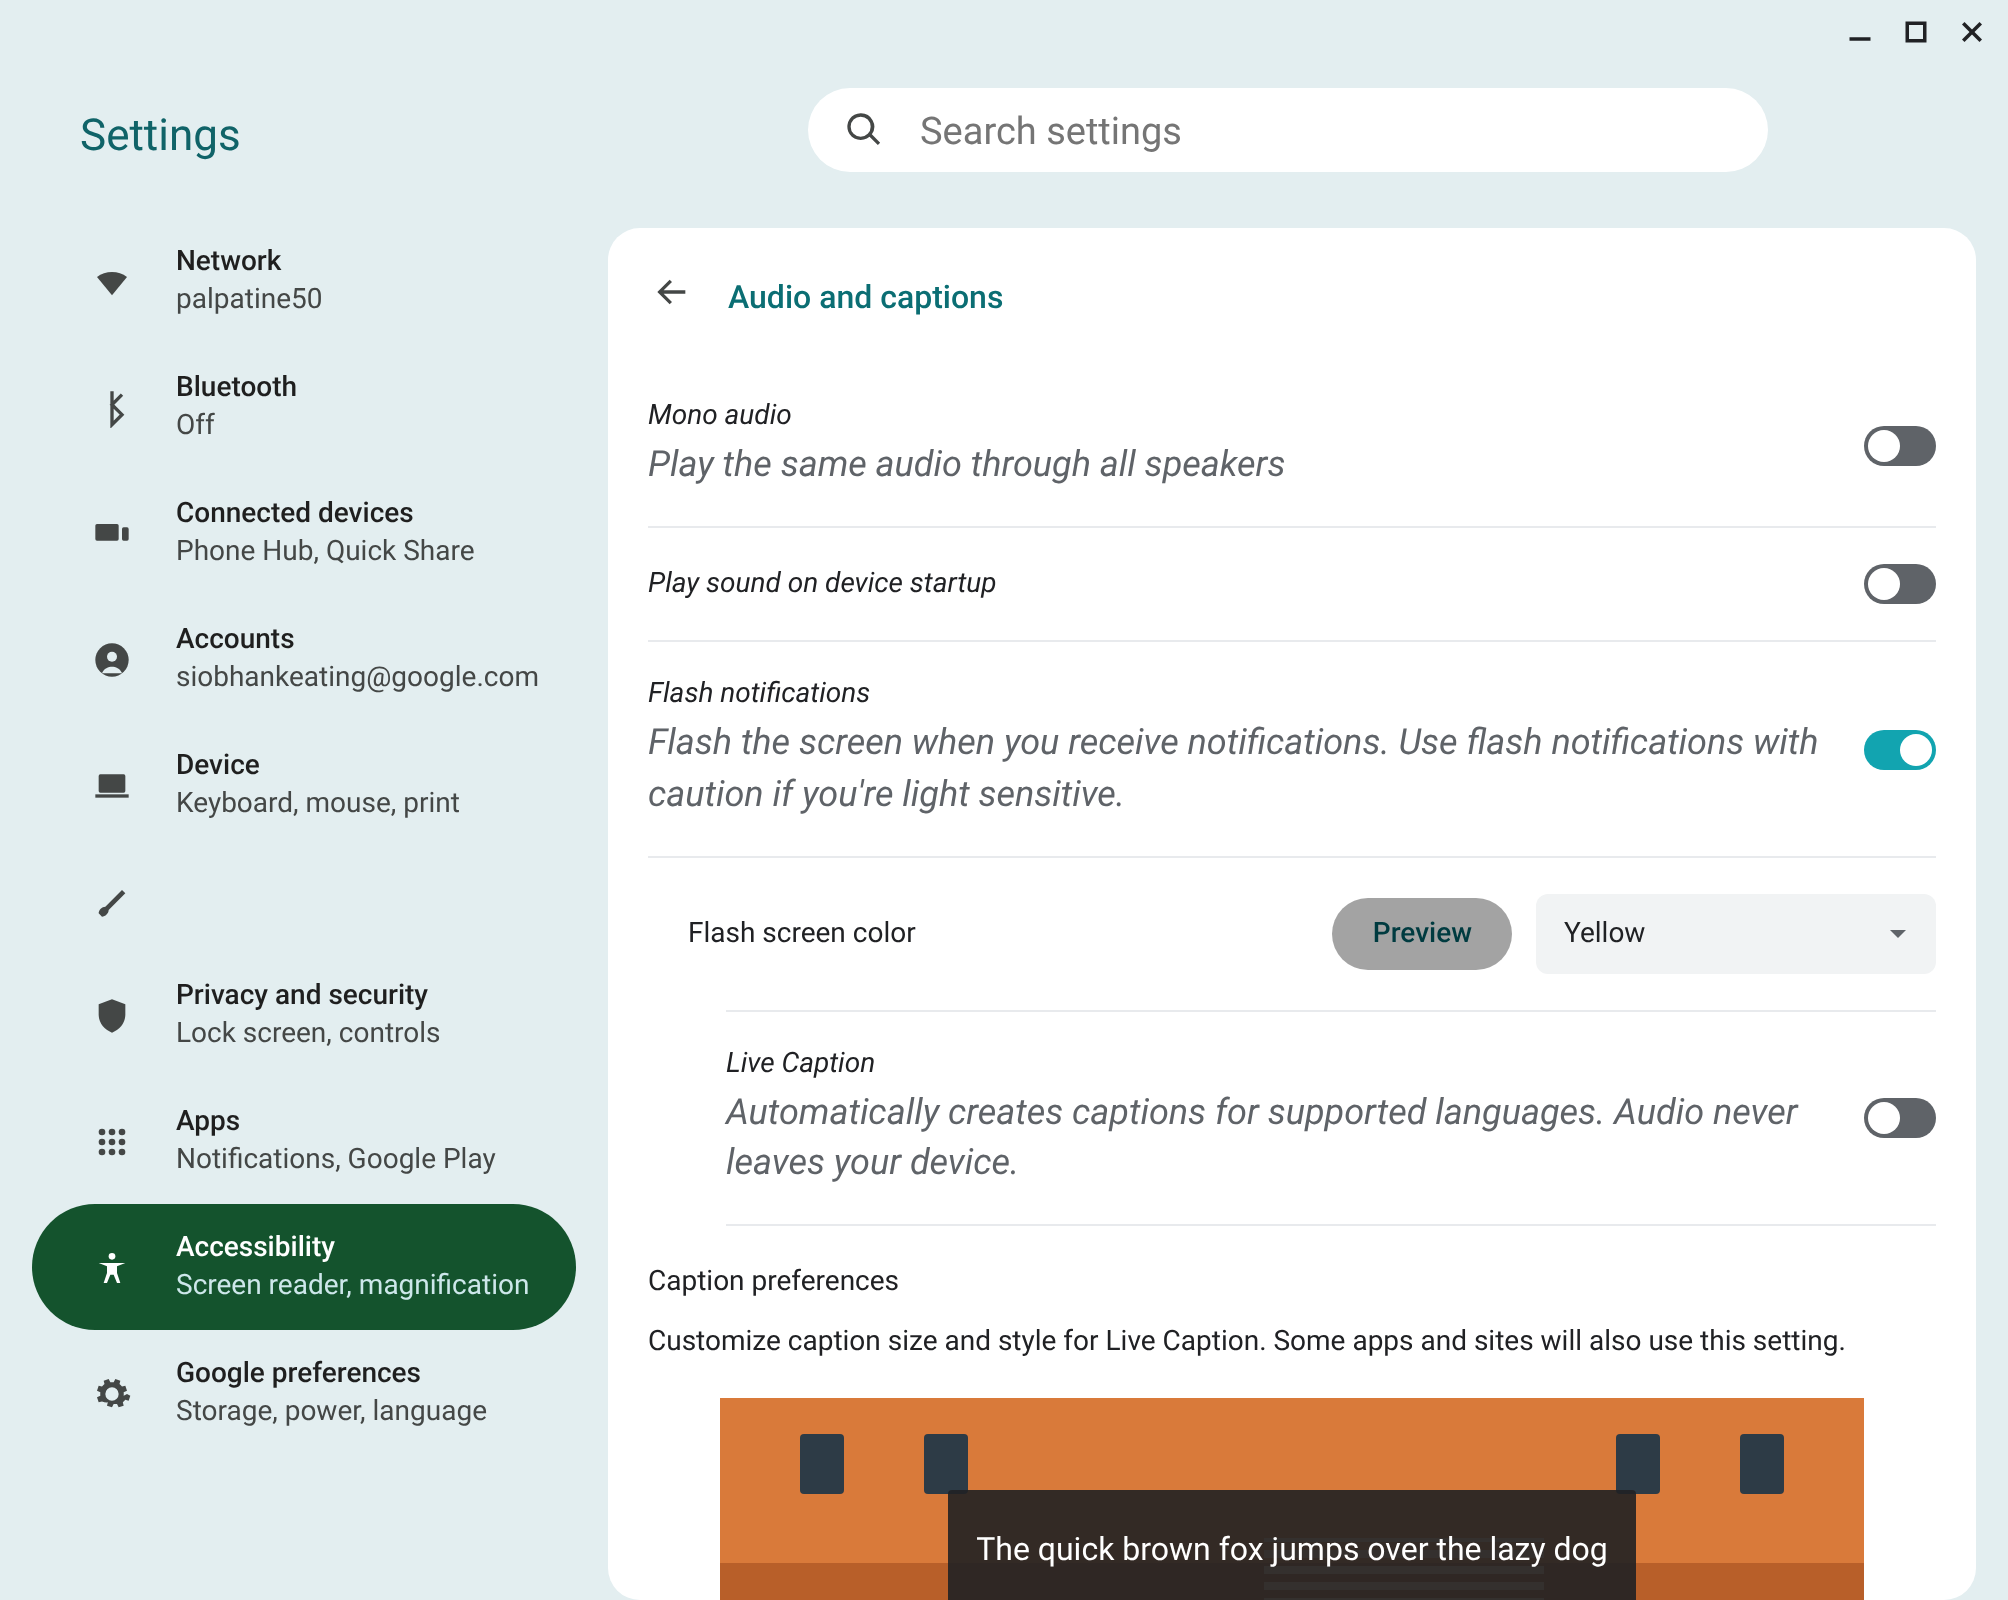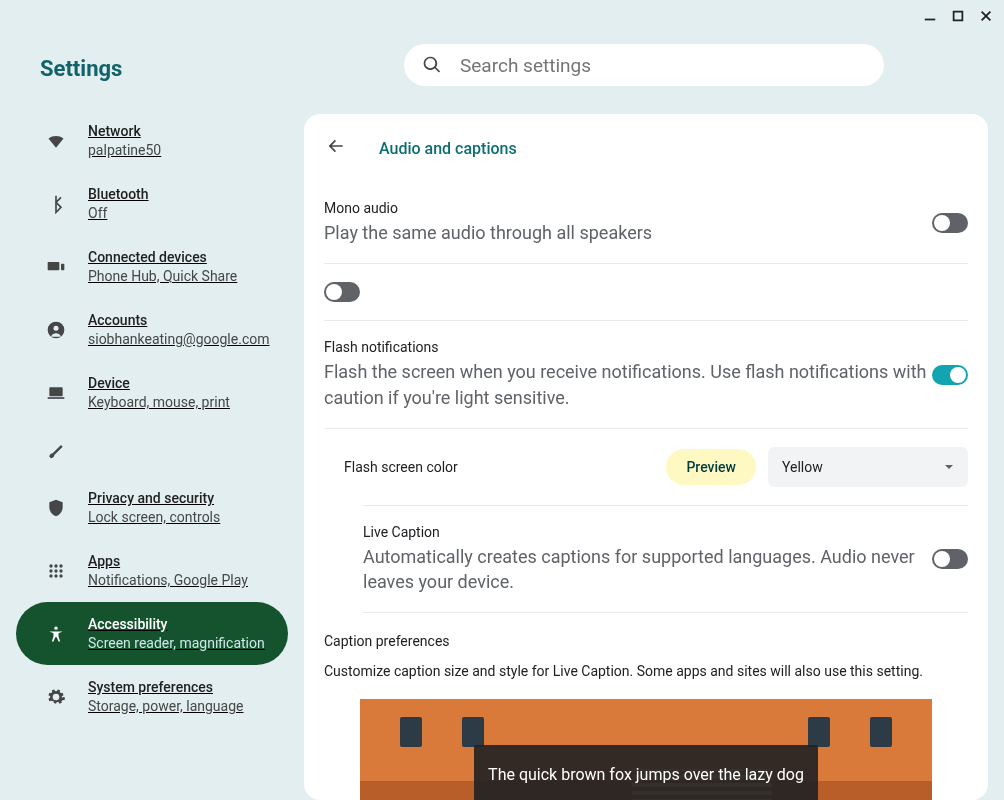--- a/index.html
+++ b/index.html
@@ -5,64 +5,64 @@
   * { box-sizing: border-box; margin: 0; padding: 0; font-family: "Roboto", "Segoe UI", Arial, sans-serif; }
   body { width: 1004px; height: 800px; background: #e3eef0; overflow: hidden; }
 
   .titlebar { height: 32px; width: 100%; display: flex; justify-content: flex-end; align-items: center; padding-right: 8px; gap: 8px; }
   .titlebar .tb-btn { width: 20px; height: 20px; display: flex; align-items: center; justify-content: center; color: #202124; }
   .titlebar svg { width: 14px; height: 14px; stroke: #202124; stroke-width: 2; fill: none; }
 
   .app { display: flex; width: 100%; height: calc(100% - 32px); }
 
   .sidebar { width: 304px; flex-shrink: 0; padding-top: 8px; }
-  .sidebar-title { font-size: 22px; color: #106368; font-weight: 700; padding: 16px 20px 28px 40px; }
+  .sidebar-title { font-size: 22px; color: #106368; font-weight: 400; padding: 16px 20px 28px 40px; }
   .nav { display: flex; flex-direction: column; }
   .nav-item { display: flex; align-items: center; padding: 14px 16px 14px 28px; border-radius: 50px; margin: 0 16px; cursor: pointer; }
   .nav-item .icon { width: 24px; height: 24px; flex-shrink: 0; margin-right: 20px; display:flex; align-items:center; justify-content:center; }
   .nav-item .icon svg { width: 20px; height: 20px; fill: #444746; }
-  .nav-item .texts { display: flex; flex-direction: column; text-decoration: underline; }
+  .nav-item .texts { display: flex; flex-direction: column; }
   .nav-item .title { font-size: 14px; color: #1f1f1f; font-weight: 500; }
   .nav-item .sub   { font-size: 14px; color: #444746; margin-top: 3px; }
   .nav-item.active { background: #14532d; }
   .nav-item.active .title { color: #fff; }
   .nav-item.active .sub   { color: #cde7ea; }
   .nav-item.active .icon svg { fill: #fff; }
 
   .main { flex: 1; display: flex; flex-direction: column; padding-right: 16px; padding-top: 12px; }
 
   .searchbar { width: 480px; height: 48px; background: #fff; border-radius: 28px; display: flex; align-items: center; padding: 0 18px; margin-left: 100px; }
   .searchbar svg { width: 20px; height: 20px; fill: #444746; margin-right: 18px; }
   .searchbar input { border: none; outline: none; font-size: 19px; color: #444746; flex: 1; background: transparent; }
 
   .card { background: #fff; border-radius: 16px; margin-top: 28px; padding-bottom: 40px; overflow: hidden; }
-  .card-header { display: flex; align-items: center; padding: 22px 20px 22px 22px; gap: 33px; }
+  .card-header { display: flex; align-items: center; padding: 22px 20px 22px 22px; gap: 18px; }
   .card-header svg { width: 20px; height: 20px; fill: #444746; }
   .card-header .crumb { color: #1a73a8; color:#0b6e73; font-size: 16px; font-weight: 500; }
   .card-header .crumb { color:#0b6e73;}
   .card-header .crumb { color:#0b6e73;}
   .crumb{ color:#106368; }
 
   .section { padding: 0 20px; }
   .row { display: flex; align-items: center; padding: 18px 0; border-bottom: 1px solid #e8eaed; }
   .row:last-of-type { border-bottom: none; }
-  .row .labels { flex: 1; }
+  .row .labels { flex: 1; font-style: italic; }
   .row .main-label { font-size: 14px; color: #202124; }
   .row .desc { font-size: 18px; color: #5f6368; margin-top: 4px; line-height: 1.4; }
 
   .toggle { width: 36px; height: 20px; border-radius: 10px; position: relative; cursor: pointer; }
   .toggle .knob { position: absolute; width: 16px; height: 16px; border-radius: 50%; top: 2px; background: #fff; }
   .toggle.off { background: #5f6368; }
   .toggle.off .knob { left: 2px; }
   .toggle.on  { background: #12a4b0; }
   .toggle.on .knob { right: 2px; }
 
   .subrow { display:flex; align-items:center; padding: 18px 0 18px 20px; border-top:1px solid #e8eaed; gap:12px;}
   .subrow .sub-label{ flex:1; font-size:14px; color:#202124;}
-  .preview-btn{ background:#fef9c3; color:#003b40; border:none; border-radius:20px; padding:10px 20px; font-size:14px; font-weight:500; cursor:pointer;}
+  .preview-btn{ background:#a3a3a3; color:#003b40; border:none; border-radius:20px; padding:10px 20px; font-size:14px; font-weight:500; cursor:pointer;}
   .select{ width:200px; height:40px; background:#f1f3f4; border-radius:6px; display:flex; align-items:center; padding:0 14px; justify-content:space-between; cursor:pointer;}
   .select span{ font-size:14px; color:#202124;}
   .select svg{ width:10px; height:10px; fill:#5f6368;}
 
   .caption-block{ padding: 20px 20px 0 20px;}
   .caption-title{ font-size:14px; color:#202124; margin-bottom:14px;}
   .caption-desc{ font-size:14px; color:#202124; margin-bottom:20px;}
   .caption-preview{
     width: 572px; height: 150px; margin: 0 auto; position: relative;
     background:
@@ -215,21 +215,21 @@
             <span class="sub">Screen reader, magnification</span>
           </span>
       </div>
       <div class="nav-item">
         <span class="icon">
             <svg viewBox="0 0 24 24">
               <path d="M12 8a4 4 0 100 8 4 4 0 000-8zm9 4l2 1-1 3-2-.5a8 8 0 01-1.5 1.5l.5 2-3 1-1-2a8 8 0 01-2 0l-1 2-3-1 .5-2A8 8 0 016 16.5L4 17l-1-3 2-1a8 8 0 010-2l-2-1 1-3 2 .5A8 8 0 017.5 6L7 4l3-1 1 2a8 8 0 012 0l1-2 3 1-.5 2A8 8 0 0118 7.5l2-.5 1 3-2 1a8 8 0 010 2z"></path>
             </svg>
           </span>
         <span class="texts">
-            <span class="title">System preferences</span>
+            <span class="title">Google preferences</span>
             <span class="sub">Storage, power, language</span>
           </span>
       </div>
     </div>
   </div>
 
   <div class="main">
     <div class="searchbar">
       <svg viewBox="0 0 24 24">
           <path d="M10 2a8 8 0 105.3 14l5 5 1.4-1.4-5-5A8 8 0 0010 2zm0 2a6 6 0 110 12 6 6 0 010-12z"></path>
@@ -250,20 +250,23 @@
           <div class="labels">
             <div class="main-label">Mono audio</div>
             <div class="desc">Play the same audio through all speakers</div>
           </div>
           <div class="toggle off">
               <div class="knob"></div>
             </div>
         </div>
 
         <div class="row">
+          <div class="labels">
+              <div class="main-label">Play sound on device startup</div>
+            </div>
           <div class="toggle off">
               <div class="knob"></div>
             </div>
         </div>
 
         <div class="row" style="border-bottom:none;">
           <div class="labels">
             <div class="main-label">Flash notifications</div>
             <div class="desc">Flash the screen when you receive notifications. Use flash notifications with caution if you're light sensitive.</div>
           </div>

